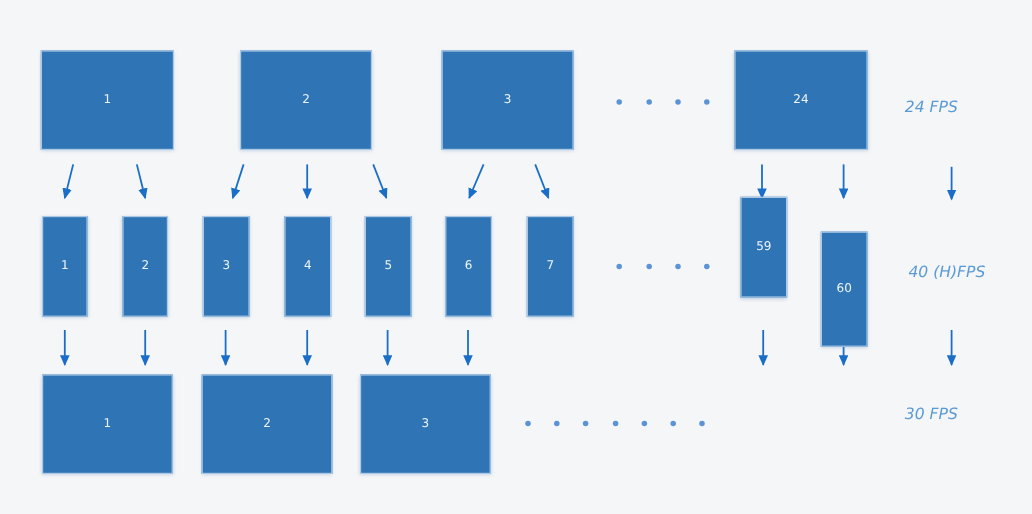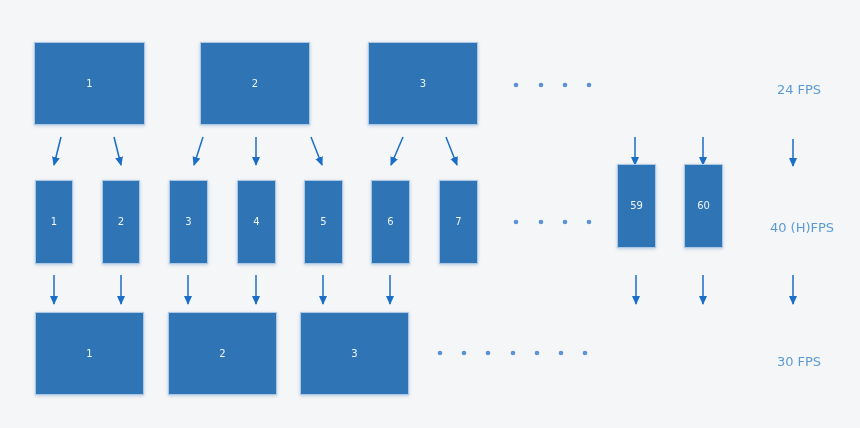--- a/index.html
+++ b/index.html
@@ -10,21 +10,21 @@
   }
   #overlay{position:absolute;left:0;top:0;width:860px;height:428px;}
   .box{
     position:absolute;background:#2f75b5;border:1px solid #abc9e7;
     box-shadow:0 1px 3px rgba(110,150,200,.45);
     display:flex;align-items:center;justify-content:center;box-sizing:border-box;
   }
   .box span{color:#eef4fa;font-size:10px;line-height:1;}
   .rate{
     position:absolute;color:#5b9bd5;font-size:13px;line-height:13px;
-    white-space:nowrap;width:90px;text-align:center;
+    white-space:nowrap;width:90px;text-align:left;font-style:italic;
   }
   .arrow{stroke:#1b6ec8;stroke-width:1.5;fill:none;}
   .dot{fill:#5b93d6;}
 </style>
 </head>
 <body>
 
 <div id="canvas">
 
   <svg id="overlay" viewBox="0 0 860 428" xmlns="http://www.w3.org/2000/svg">
@@ -76,20 +76,23 @@
 
   <div class="box" style="left:34px;top:42px;width:111px;height:83px">
       <span>1</span>
     </div>
   <div class="box" style="left:200px;top:42px;width:110px;height:83px">
       <span>2</span>
     </div>
   <div class="box" style="left:368px;top:42px;width:110px;height:83px">
       <span>3</span>
     </div>
+  <div class="box" style="left:612px;top:42px;width:111px;height:83px">
+      <span>24</span>
+    </div>
 
   <div class="box" style="left:35px;top:180px;width:38px;height:84px">
       <span>1</span>
     </div>
   <div class="box" style="left:102px;top:180px;width:38px;height:84px">
       <span>2</span>
     </div>
   <div class="box" style="left:169px;top:180px;width:39px;height:84px">
       <span>3</span>
     </div>
@@ -101,31 +104,31 @@
     </div>
   <div class="box" style="left:371px;top:180px;width:39px;height:84px">
       <span>6</span>
     </div>
   <div class="box" style="left:439px;top:180px;width:39px;height:84px">
       <span>7</span>
     </div>
   <div class="box" style="left:617px;top:164px;width:39px;height:84px">
       <span>59</span>
     </div>
-  <div class="box" style="left:684px;top:164px;width:39px;height:84px">
+  <div class="box" style="left:684px;top:193px;width:39px;height:96px">
       <span>60</span>
     </div>
 
   <div class="box" style="left:35px;top:312px;width:109px;height:83px">
       <span>1</span>
     </div>
   <div class="box" style="left:168px;top:312px;width:109px;height:83px">
       <span>2</span>
     </div>
   <div class="box" style="left:300px;top:312px;width:109px;height:83px">
       <span>3</span>
     </div>
 
   <div class="rate" style="left:754px;top:83px">24 FPS</div>
   <div class="rate" style="left:757px;top:221px">40 (H)FPS</div>
-  <div class="rate" style="left:754px;top:355px">30 FPS</div>
+  <div class="rate" style="left:754px;top:339px">30 FPS</div>
 
 </div>
 
 </body></html>

